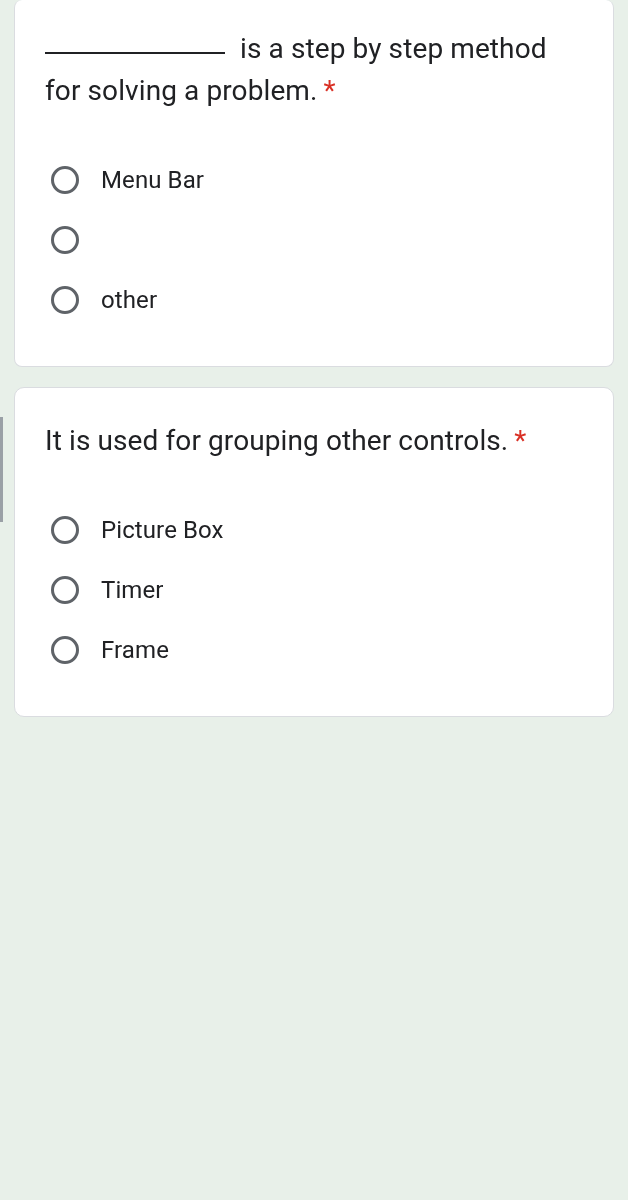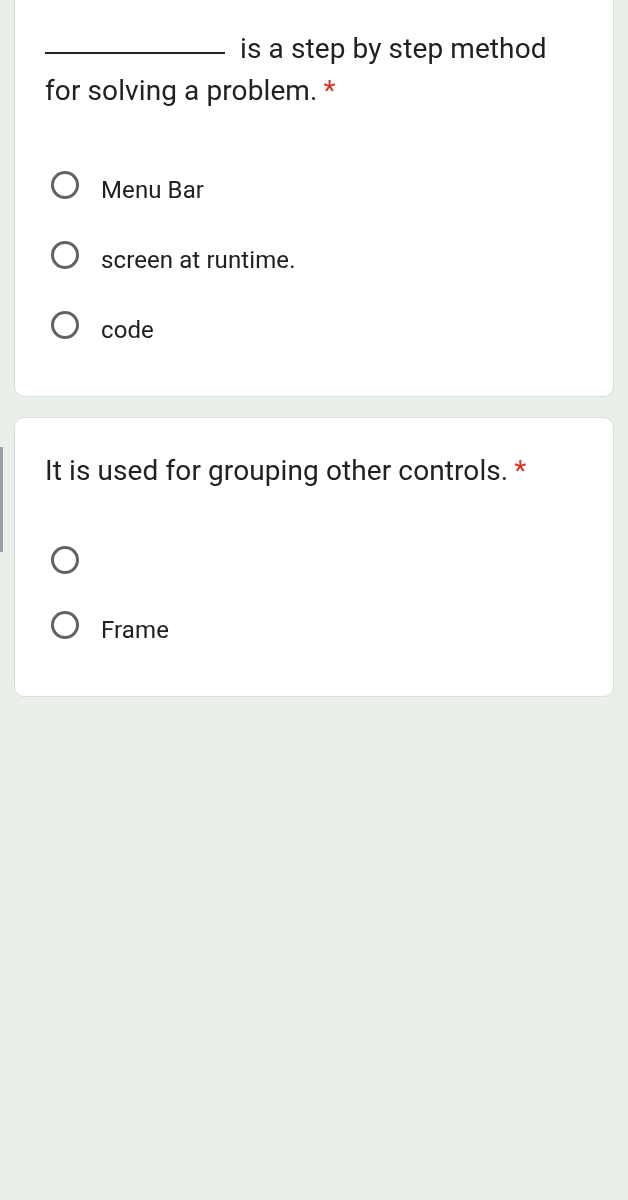--- a/index.html
+++ b/index.html
@@ -17,20 +17,21 @@
       padding: 32px 30px 36px 30px;
       margin-bottom: 20px;
       border: 1px solid #dadce0;
     }
     .card.first {
       border-top-left-radius: 0;
       border-top-right-radius: 0;
       border-top: none;
       margin-top: 0;
       padding-top: 28px;
+      border-radius: 8px;
     }
     .question-text {
       font-size: 28px;
       color: #202124;
       line-height: 1.5;
       letter-spacing: 0.1px;
       font-weight: 400;
     }
     .blank {
       display: inline-block;
@@ -60,21 +61,20 @@
       width: 28px;
       height: 28px;
       border: 3px solid #5f6368;
       border-radius: 50%;
       flex-shrink: 0;
     }
     .option-label {
       font-size: 24px;
       color: #202124;
       letter-spacing: 0.1px;
-      margin-top: 10px;
     }
     .left-bar {
       position: relative;
     }
     .left-bar::before {
       content: "";
       position: absolute;
       left: -14px;
       top: 30px;
       width: 3px;
@@ -89,37 +89,41 @@
   <div class="question-text">
     <span class="blank"></span><span> is a step by step method for solving a problem.</span><span class="required">*</span>
   </div>
   <div class="options">
     <div class="option">
       <div class="radio"></div>
       <span class="option-label">Menu Bar</span>
     </div>
     <div class="option">
       <div class="radio"></div>
-      <span class="option-label">screen at runtime.</span>
     </div>
     <div class="option">
       <div class="radio"></div>
-      <span class="option-label">code</span>
+      <span class="option-label">other</span>
     </div>
   </div>
 </div>
 
 <div class="left-bar">
 <div class="card">
   <div class="question-text">
     <span>It is used for grouping other controls.</span><span class="required">*</span>
   </div>
   <div class="options">
     <div class="option">
       <div class="radio"></div>
+      <span class="option-label">Picture Box</span>
+    </div>
+    <div class="option">
+      <div class="radio"></div>
+      <span class="option-label">Timer</span>
     </div>
     <div class="option">
       <div class="radio"></div>
       <span class="option-label">Frame</span>
     </div>
   </div>
 </div>
 </div>
 
 </body></html>

